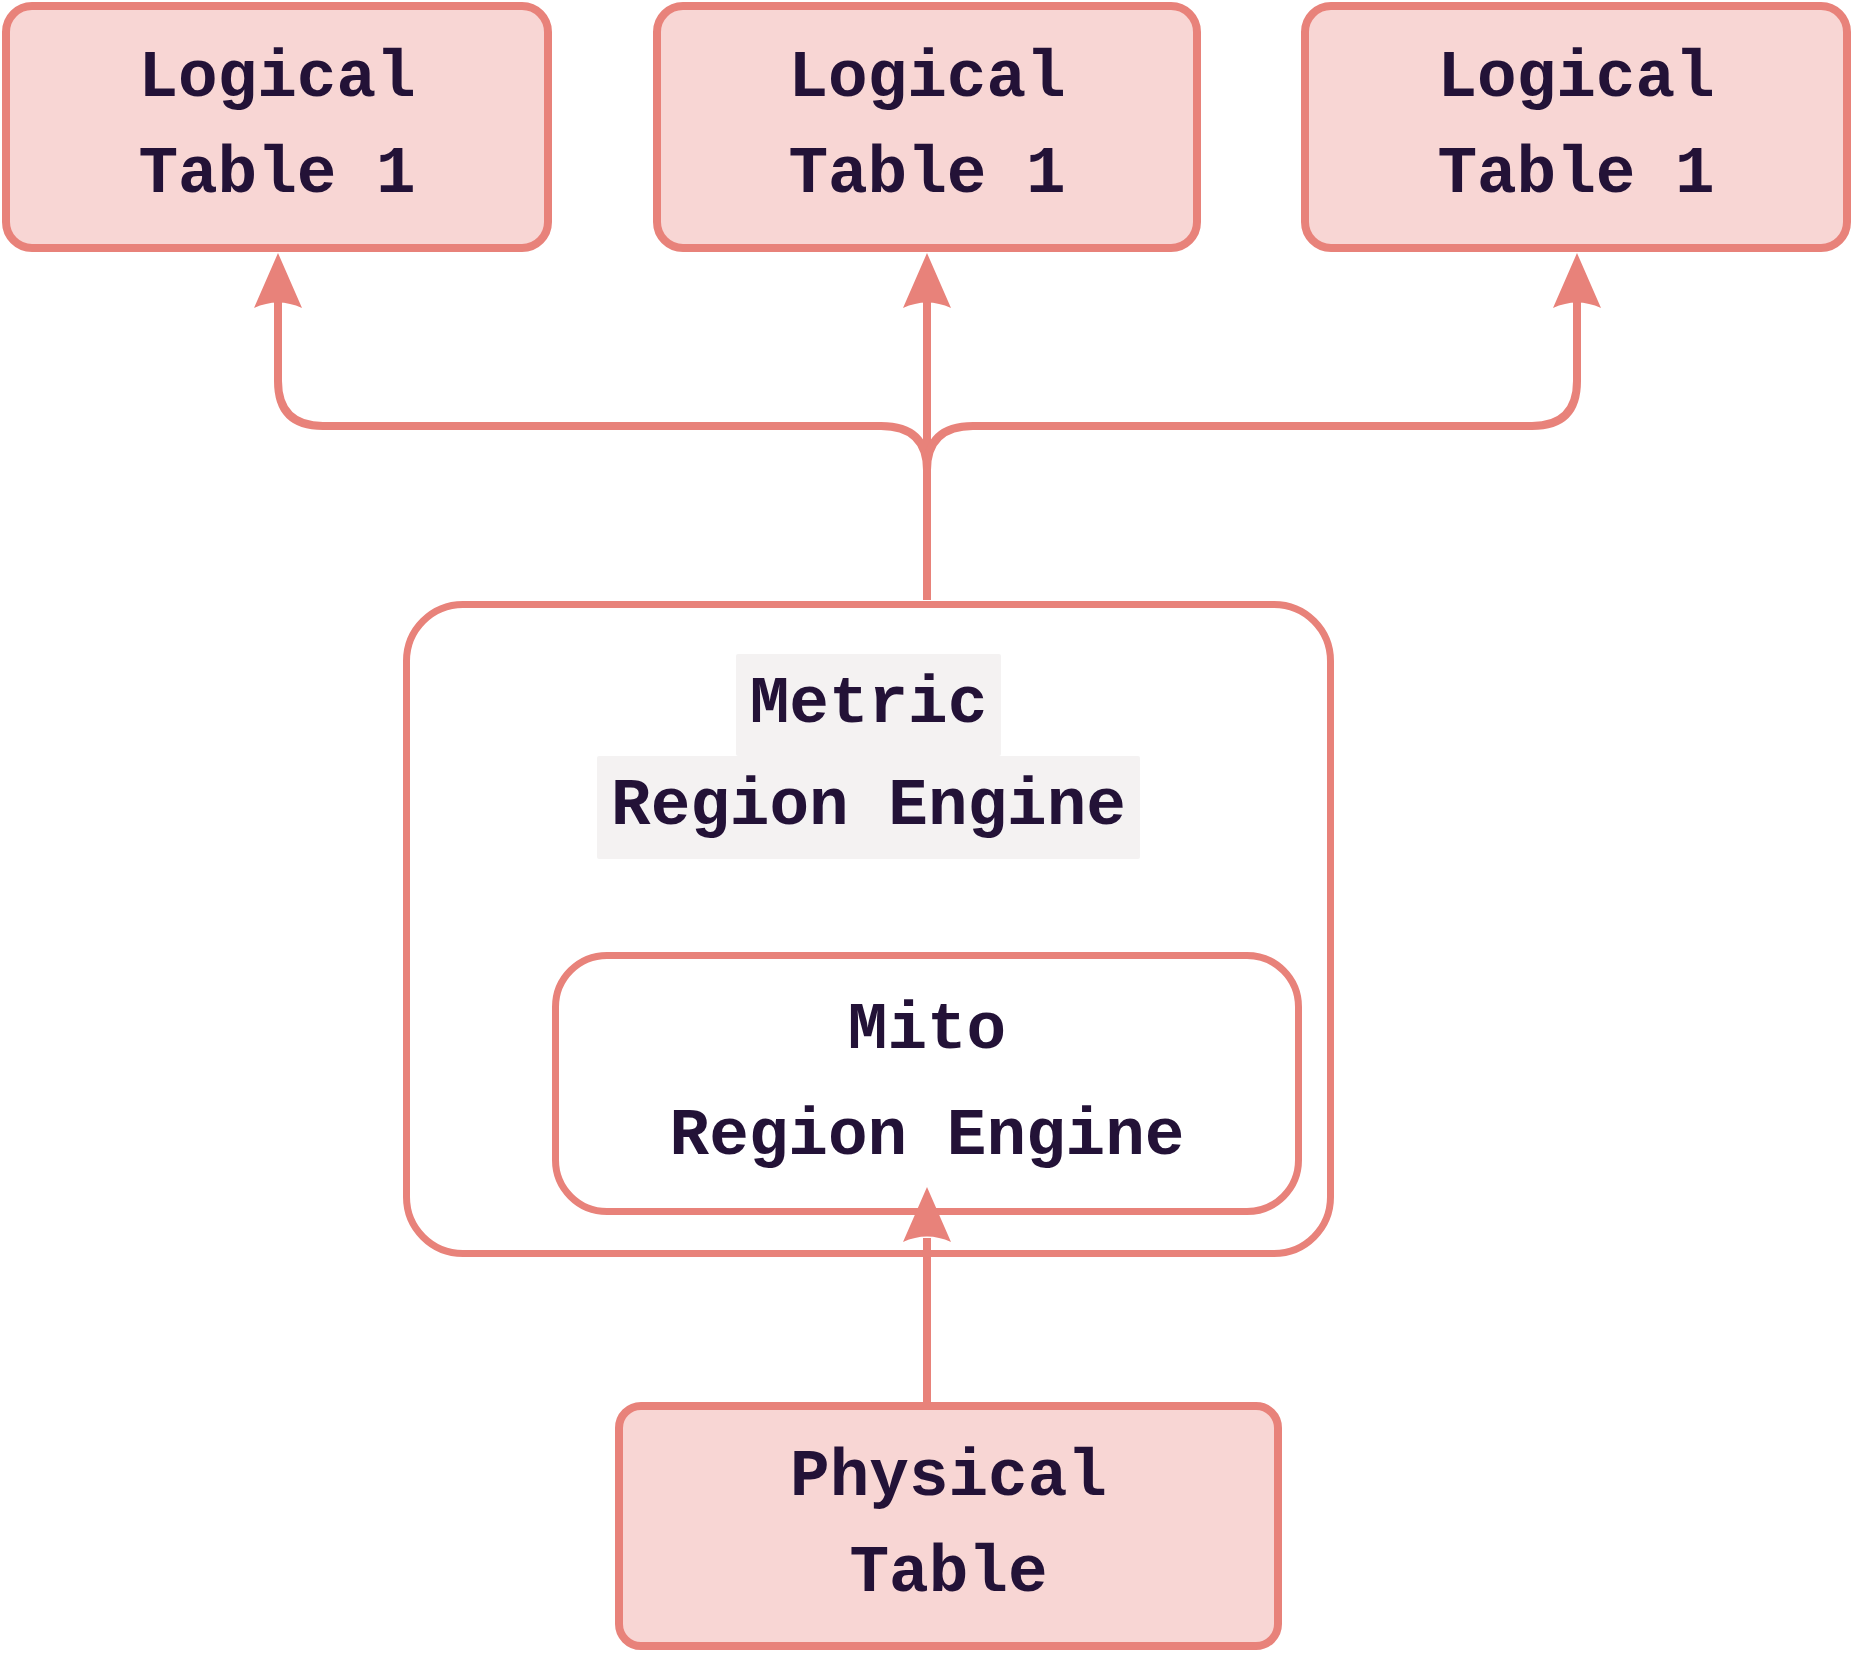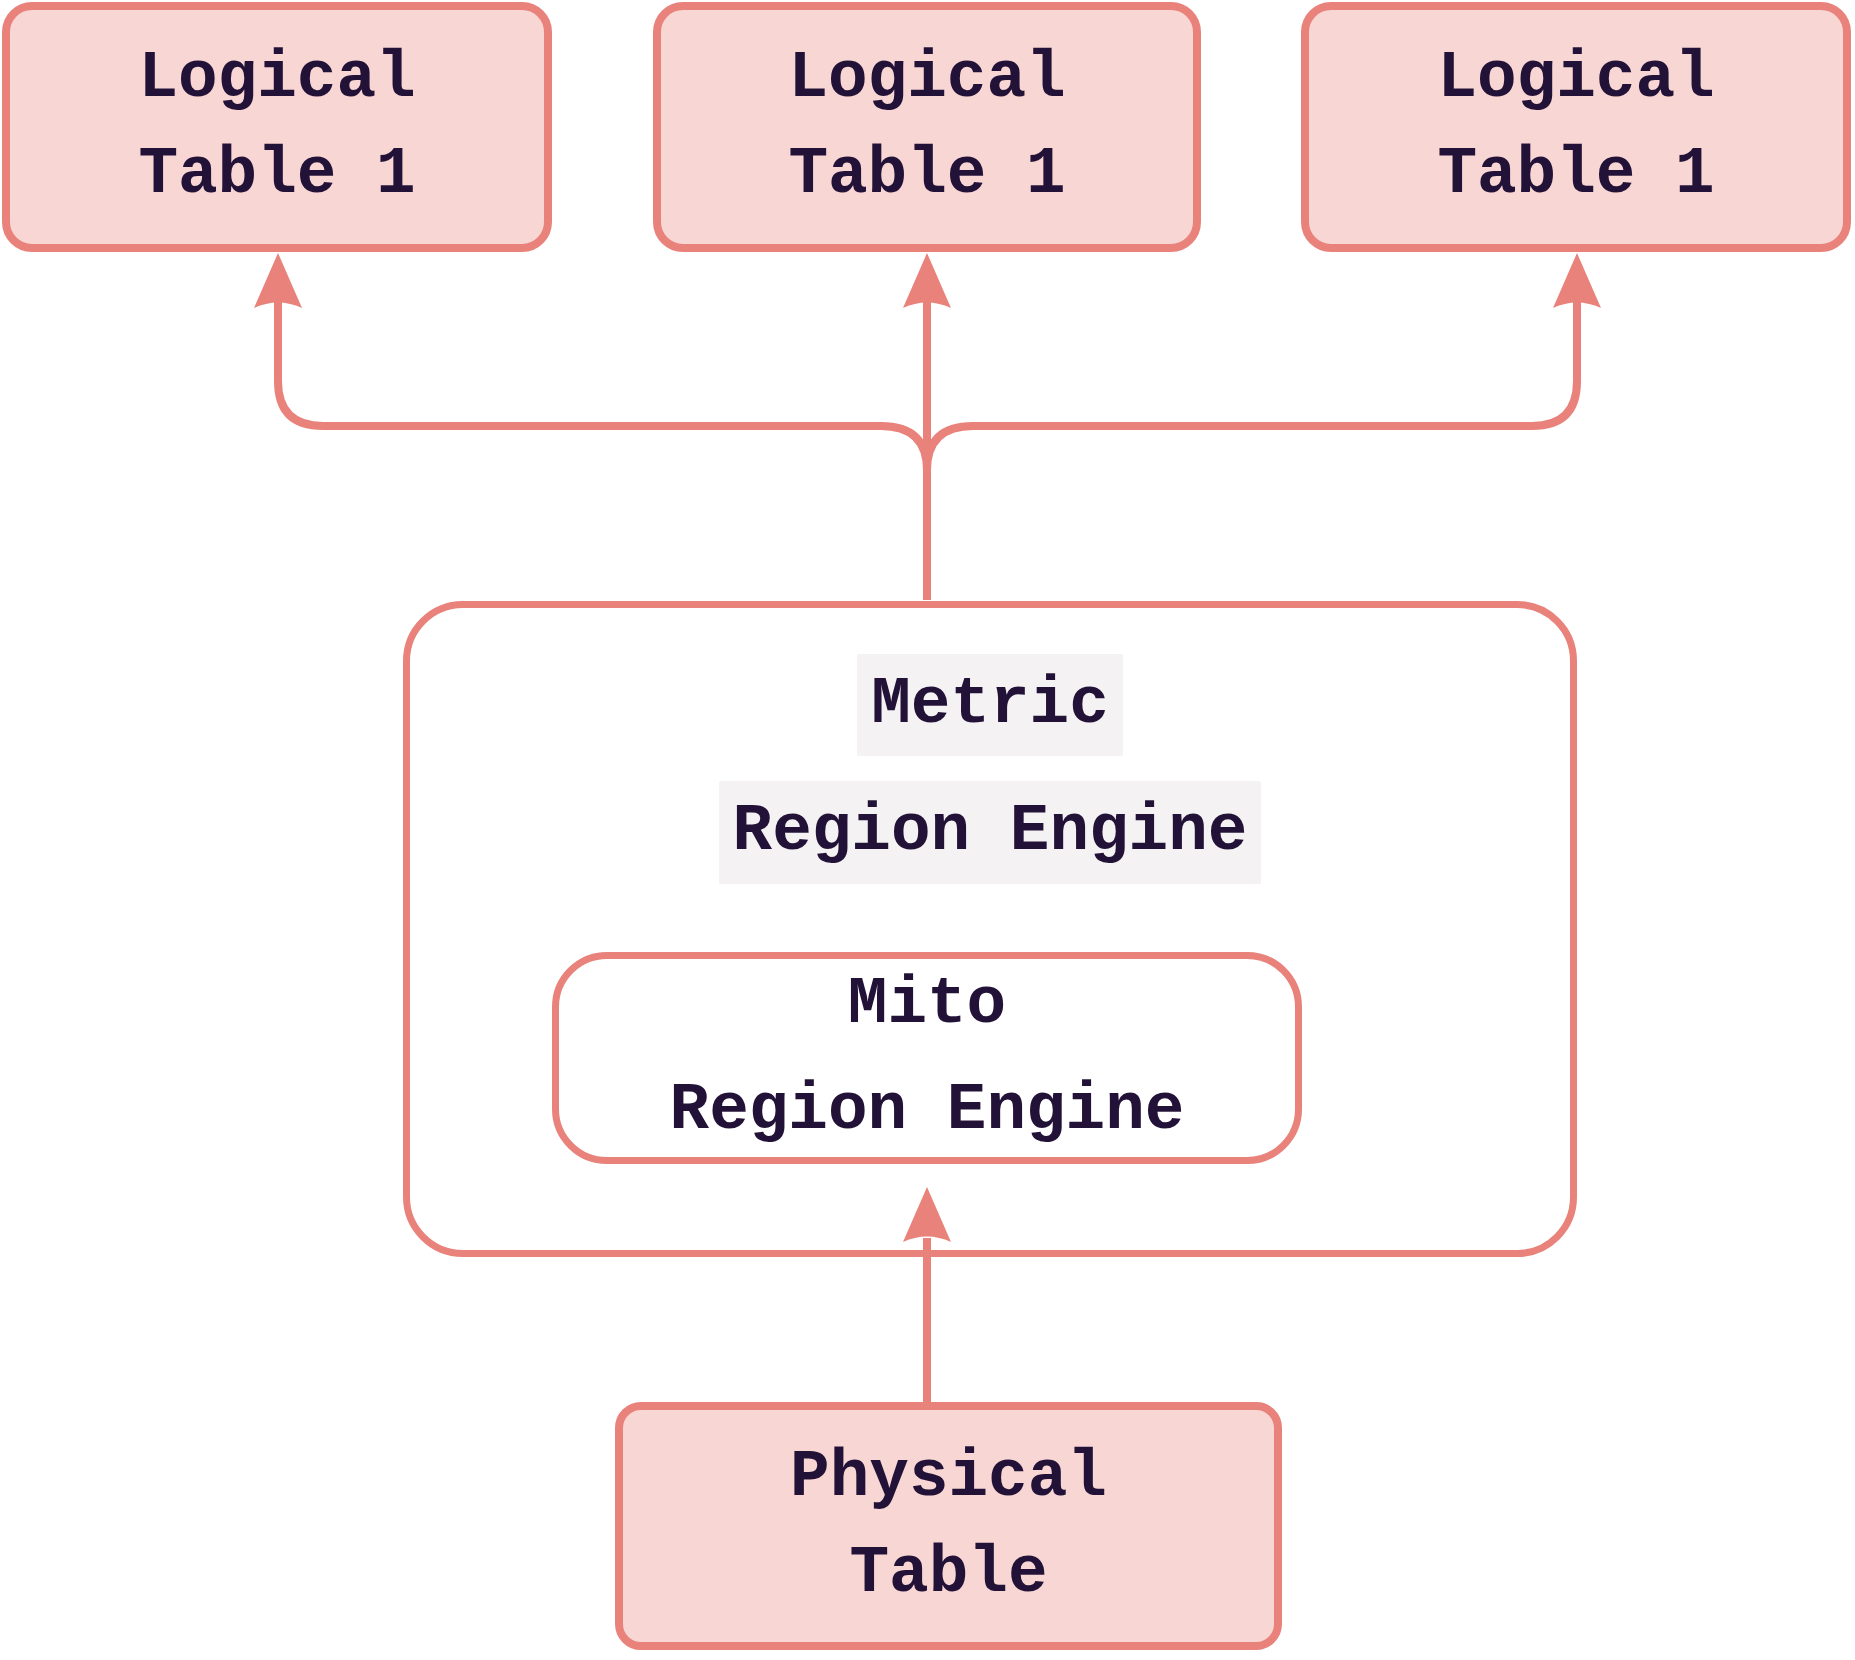--- a/index.html
+++ b/index.html
@@ -19,24 +19,24 @@
   .pink-node{
     background:#f8d6d4;border:8px solid #e8827a;border-radius:30px;
   }
   .container-node{
     background:#ffffff;border:7px solid #e8827a;border-radius:60px;
   }
   #logical-1{left:2px;top:2px;width:550px;height:250px;}
   #logical-2{left:653px;top:2px;width:548px;height:250px;}
   #logical-3{left:1301px;top:2px;width:550px;height:250px;}
   #metric-box{
-    left:403px;top:601px;width:1174px;height:656px;
-    justify-content:flex-start;padding-top:46px;line-height:1.55;gap:25px;
+    left:403px;top:601px;width:931px;height:656px;
+    justify-content:flex-start;padding-top:46px;line-height:1.55;
   }
-  #mito-box{left:552px;top:952px;width:750px;height:212px;border-radius:55px;line-height:1.6;}
+  #mito-box{left:552px;top:952px;width:750px;height:263px;border-radius:55px;line-height:1.6;}
   #physical-box{left:615px;top:1402px;width:667px;height:248px;border-radius:26px;}
   .lbl-bg{
     display:inline-block;background:#f4f2f2;padding:0 14px;border-radius:2px;
   }
   svg.edges{
     position:absolute;left:0;top:0;width:1855px;height:1660px;
     pointer-events:none;z-index:5;
   }
   .edge-line{stroke:#e8827a;stroke-width:8;fill:none;}
   .arrow-head{fill:#e8827a;stroke:none;}

